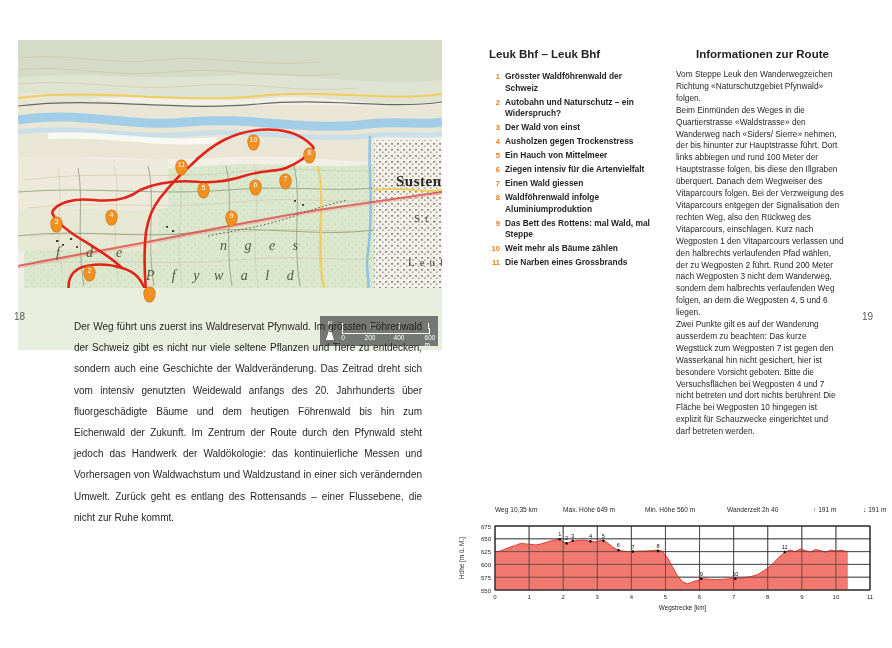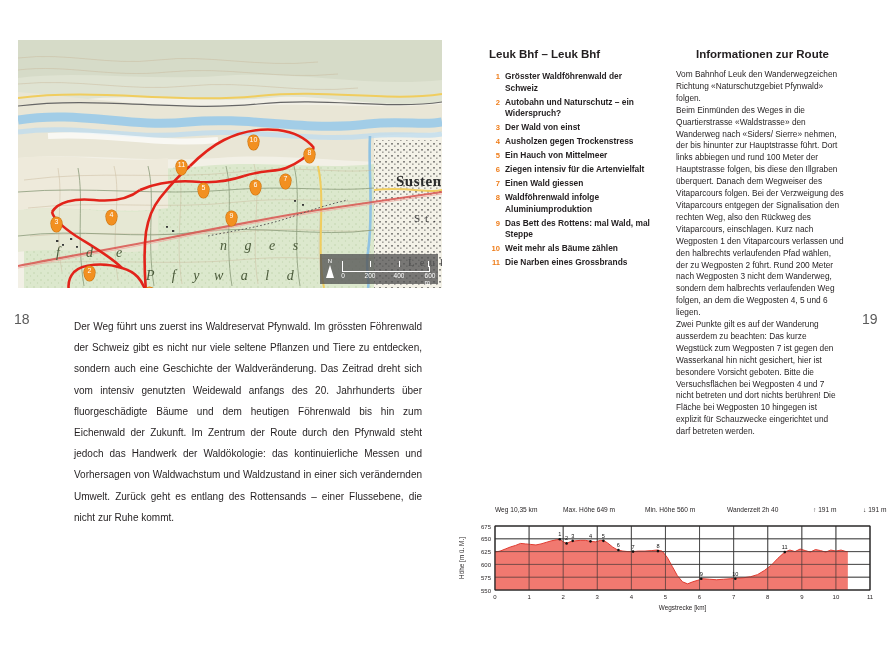--- a/index.html
+++ b/index.html
@@ -15,21 +15,21 @@
     color: #231f20;
     overflow: hidden;
   }
 
   
   #map-figure {
     position: absolute;
     left: 18px;
     top: 40px;
     width: 424px;
-    height: 248px;
+    height: 310px;
     overflow: hidden;
     background: #e8efdf;
   }
   #map-canvas { position:absolute; inset:0; }
   .map-label {
     position: absolute;
     font-family: "Liberation Serif", serif;
     color: #3a3a3a;
     white-space: nowrap;
     pointer-events: none;
@@ -66,21 +66,21 @@
   }
   #map-scalebar .north{position:absolute;left:5px;top:4px;font-size:6px;text-align:center;width:10px;}
   #map-scalebar .arrow{position:absolute;left:6px;top:11px;width:0;height:0;border-left:4px solid transparent;border-right:4px solid transparent;border-bottom:13px solid #fff;}
   #map-scalebar .bar{position:absolute;left:22px;top:12px;width:86px;height:5px;border:1px solid #fff;border-top:none;}
   #map-scalebar .tick{position:absolute;top:7px;width:1px;height:6px;background:#fff;}
   #map-scalebar .num{position:absolute;top:18px;transform:translateX(-50%);}
 
   
   .folio{
     position:absolute;
-    font-size:14px;
+    font-size:10px;
     color:#5a5a5a;
   }
   #folio-left{ left:14px; top:311px; }
   #folio-right{ left:862px; top:311px; }
 
   
   #body-text{
     position:absolute;
     left:74px; top:316px;
     width:348px;
@@ -365,21 +365,21 @@
       <div class="route-item">
         <span class="num">11</span>
         <span class="lbl">Die Narben eines Grossbrands</span>
       </div>
     </div>
 </div>
 
 <div id="info-col">
   <div id="info-title">Informationen zur Route</div>
   <div id="info-body">
-      <p>Vom Bahnhof Leuk den Wanderwegzeichen Richtung «Naturschutzgebiet Pfynwald» folgen.</p>
+      <p>Vom Steppe Leuk den Wanderwegzeichen Richtung «Naturschutzgebiet Pfynwald» folgen.</p>
       <p>Beim Einmünden des Weges in die Quartierstrasse «Waldstrasse» den Wanderweg nach «Siders/ Sierre» nehmen, der bis hinunter zur Hauptstrasse führt. Dort links abbiegen und rund 100 Meter der Hauptstrasse folgen, bis diese den Illgraben überquert. Danach dem Wegweiser des Vitaparcours folgen. Bei der Verzweigung des Vitaparcours entgegen der Signalisation den rechten Weg, also den Rückweg des Vitaparcours, einschlagen. Kurz nach Wegposten 1 den Vitaparcours verlassen und den halbrechts verlaufenden Pfad wählen, der zu Wegposten 2 führt. Rund 200 Meter nach Wegposten 3 nicht dem Wanderweg, sondern dem halbrechts verlaufenden Weg folgen, an dem die Wegposten 4, 5 und 6 liegen.</p>
       <p>Zwei Punkte gilt es auf der Wanderung ausserdem zu beachten: Das kurze Wegstück zum Wegposten 7 ist gegen den Wasserkanal hin nicht gesichert, hier ist besondere Vorsicht geboten. Bitte die Versuchsflächen bei Wegposten 4 und 7 nicht betreten und dort nichts berühren! Die Fläche bei Wegposten 10 hingegen ist explizit für Schauzwecke eingerichtet und darf betreten werden.</p>
     </div>
 </div>
 
 <div id="chart-figure">
   <div id="chart-stats">
       <div class="st" style="position: absolute; left: 0px;">Weg 10,35 km</div>
       <div class="st" style="position: absolute; left: 68px;">Max. Höhe 649 m</div>
       <div class="st" style="position: absolute; left: 150px;">Min. Höhe 560 m</div>

